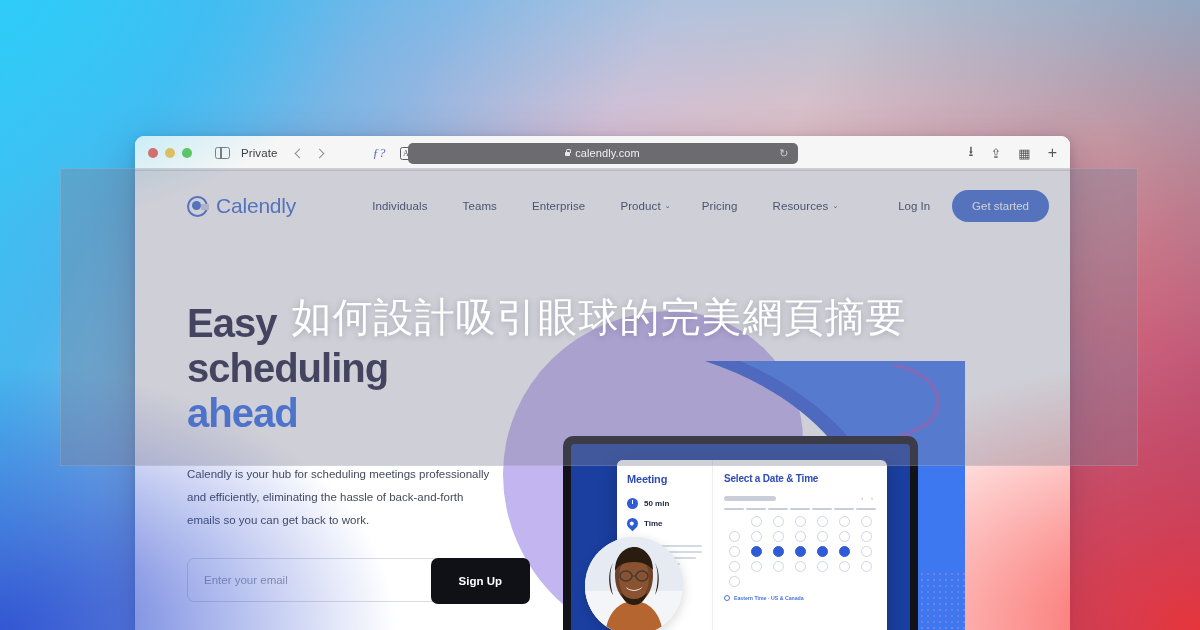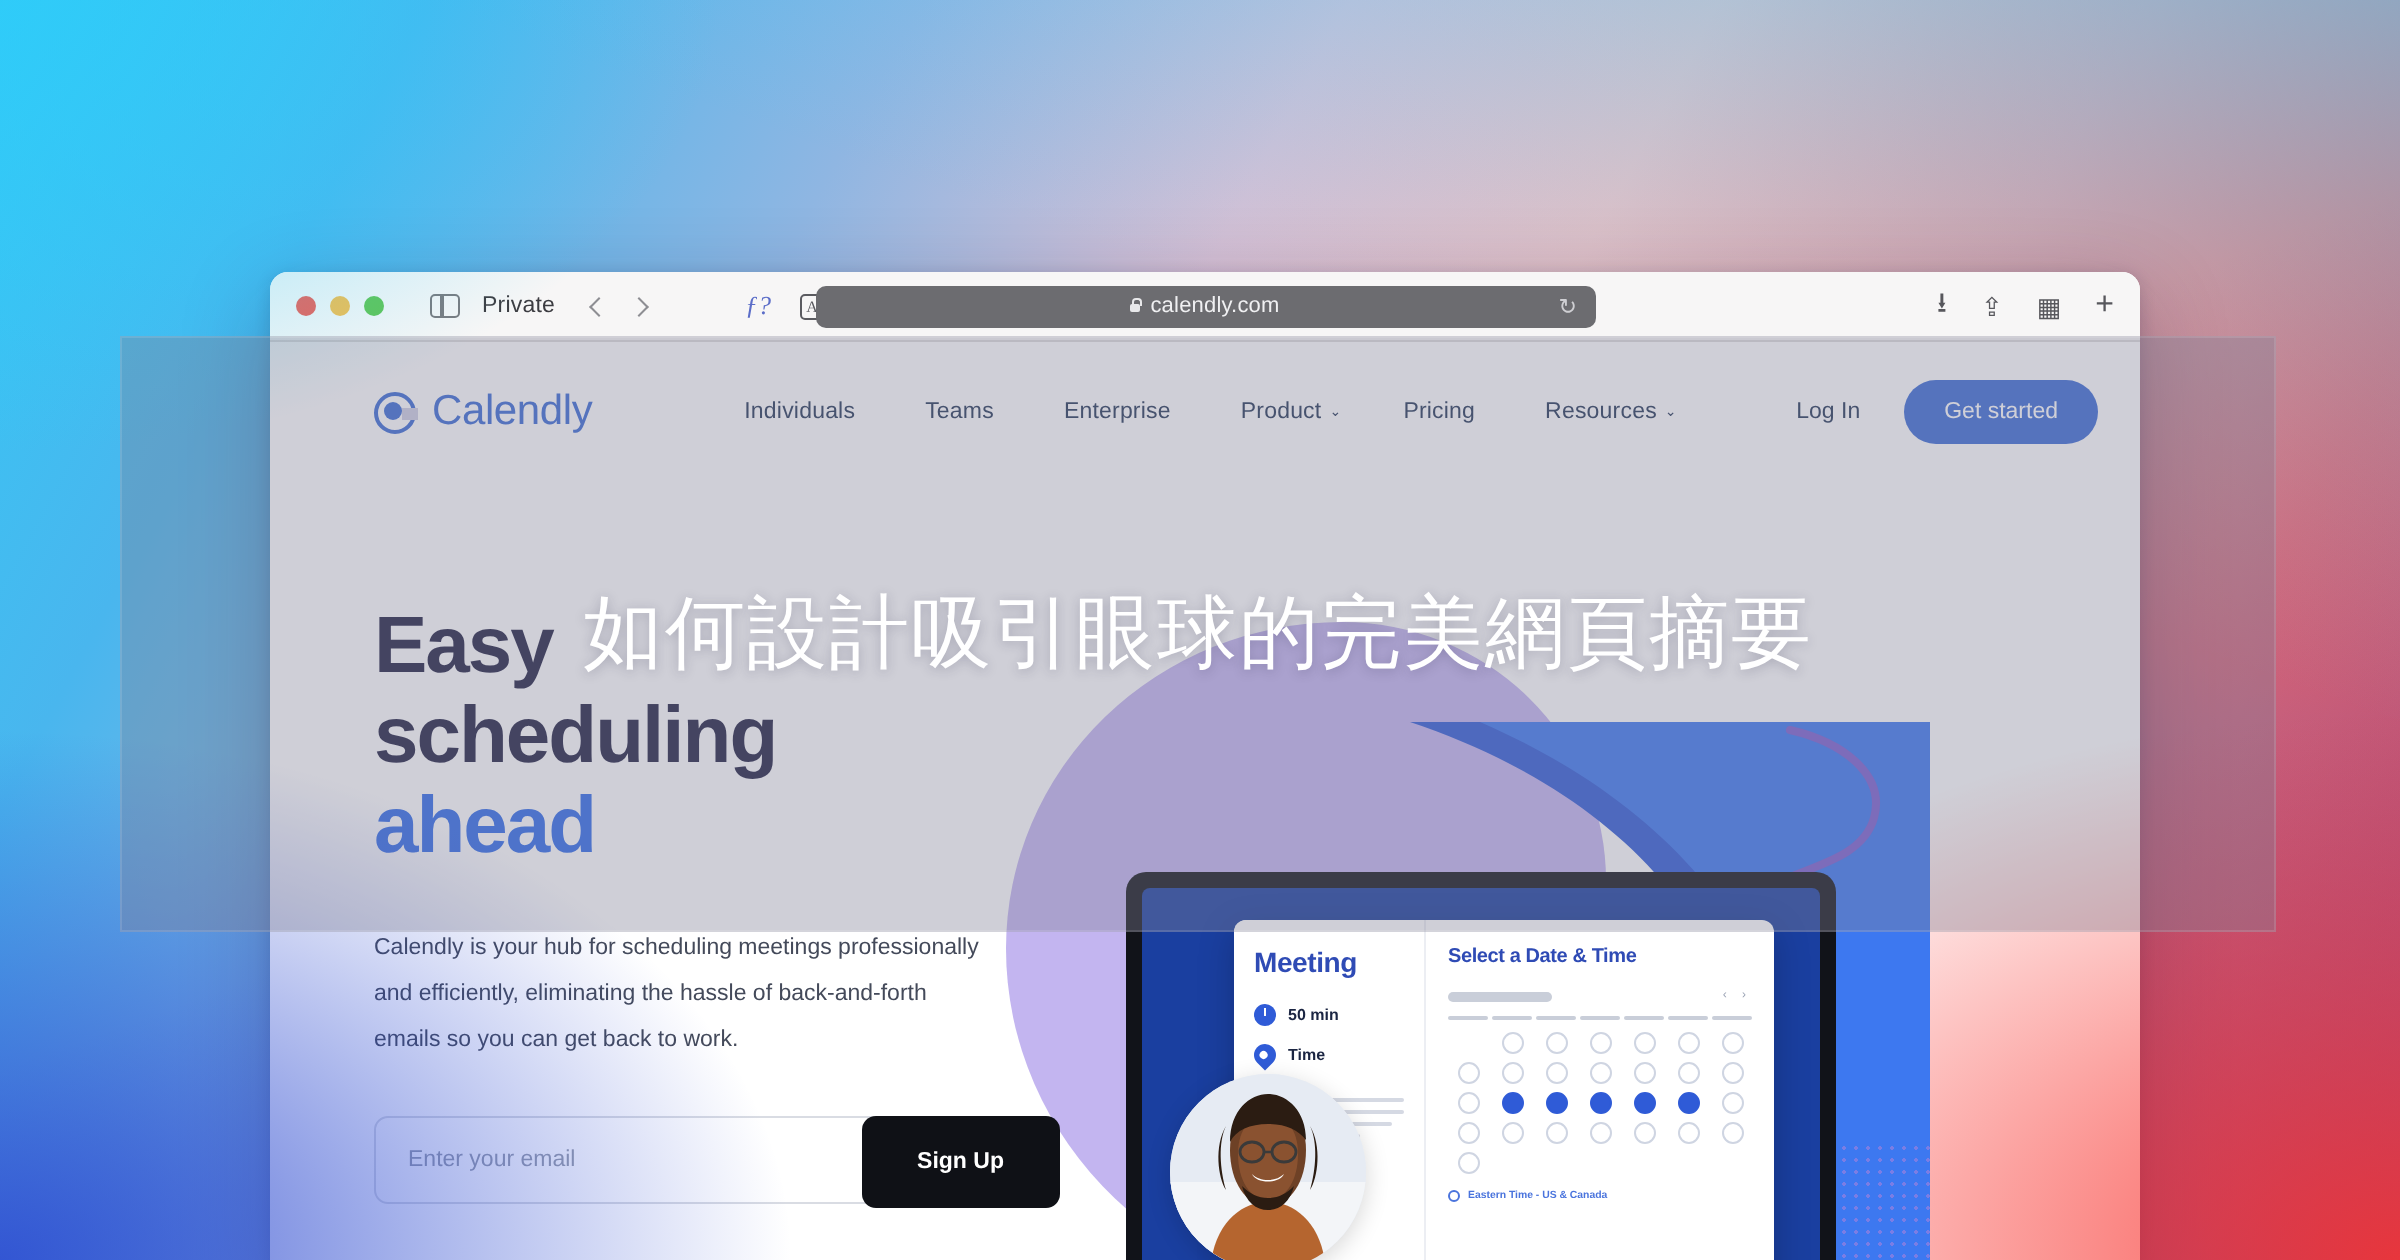--- a/index.html
+++ b/index.html
@@ -228,21 +228,21 @@
 
   
   .widget {
     position: absolute; left: 46px; top: 16px;
     width: 270px; height: 205px;
     background: #fff; border-radius: 6px; overflow: hidden;
     box-shadow: 0 5px 18px rgba(0,0,0,.22);
     display: flex;
   }
   .w-left { width: 96px; background: #fff; padding: 13px 10px; border-right: 1px solid #eceef3; }
-  .w-title { font-size: 14px; font-weight: 700; color: #2f4bb5; letter-spacing: -.2px; }
+  .w-title { font-size: 11px; font-weight: 700; color: #2f4bb5; letter-spacing: -.2px; }
   .w-meta { margin-top: 13px; display: flex; flex-direction: column; gap: 9px; }
   .w-item { display: flex; align-items: center; gap: 6px; }
   .w-ic { width: 11px; height: 11px; border-radius: 50%; background: #2f5bd7; flex: none; position: relative; }
   .w-ic.pin { border-radius: 50% 50% 50% 0; transform: rotate(-45deg); }
   .w-ic.pin::after {
     content:""; position:absolute; left:3.4px; top:3.4px; width:4px; height:4px;
     border-radius:50%; background:#fff;
   }
   .w-ic.clk::after {
     content:""; position:absolute; left:5px; top:2.4px; width:1.1px; height:3.6px; background:#fff;

